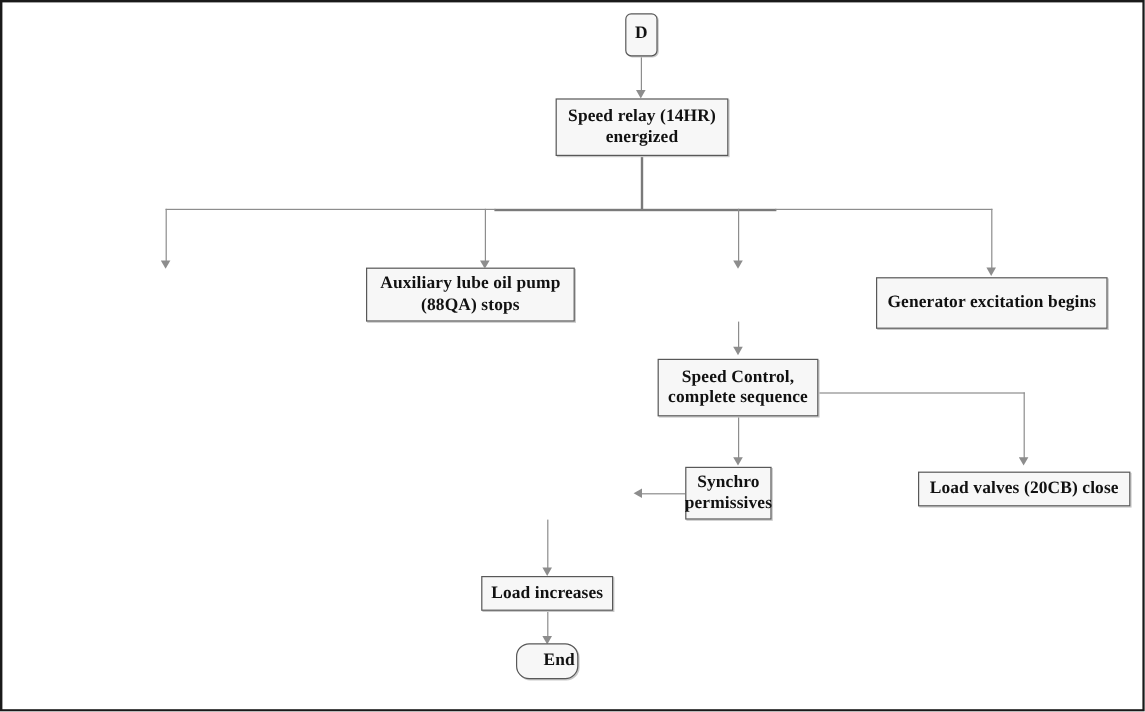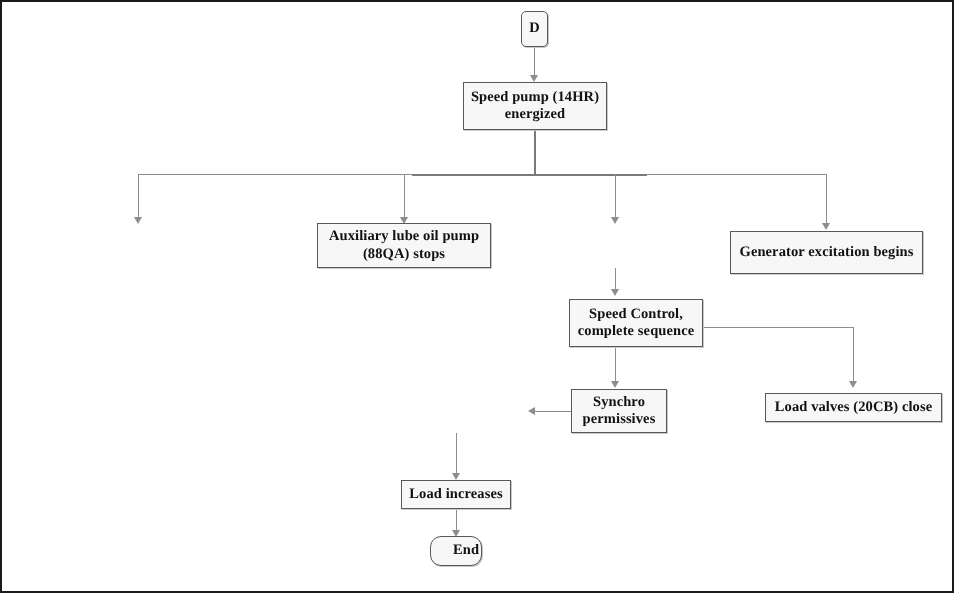--- a/index.html
+++ b/index.html
@@ -128,41 +128,41 @@
   <div class="arrow-d" style="left:450px; top:471px;"></div>
 
   <div class="edge-v" style="left:454px; top:507px; height:23px;"></div>
   <div class="arrow-d" style="left:450px; top:528px;"></div>
 
   <div class="node rounded" style="left:519px; top:9px; width:27px; height:36px;">
     <span class="txt">D</span>
   </div>
 
   <div class="node" style="left:461px; top:80px; width:144px; height:48px;">
-    <span class="txt">Speed pump (14HR)
+    <span class="txt">Speed relay (14HR)
 energized</span>
   </div>
 
 
-  <div class="node" style="left:315px; top:221px; width:174px; height:45px;">
+  <div class="node" style="left:303px; top:221px; width:174px; height:45px;">
     <span class="txt">Auxiliary lube oil pump
 (88QA) stops</span>
   </div>
 
 
   <div class="node" style="left:728px; top:229px; width:193px; height:43px;">
     <span class="txt">Generator excitation begins</span>
   </div>
 
-  <div class="node" style="left:546px; top:297px; width:134px; height:48px;margin-left:21px;">
+  <div class="node" style="left:546px; top:297px; width:134px; height:48px;">
     <span class="txt">Speed Control,
 complete sequence</span>
   </div>
 
-  <div class="node" style="left:569px; top:387px; width:96px; height:44px;">
+  <div class="node" style="left:569px; top:387px; width:72px; height:44px;">
     <span class="txt">Synchro
 permissives</span>
   </div>
 
 
   <div class="node" style="left:763px; top:391px; width:177px; height:29px;">
     <span class="txt">Load valves (20CB) close</span>
   </div>
 
   <div class="node" style="left:399px; top:478px; width:110px; height:29px;text-align:center;">

